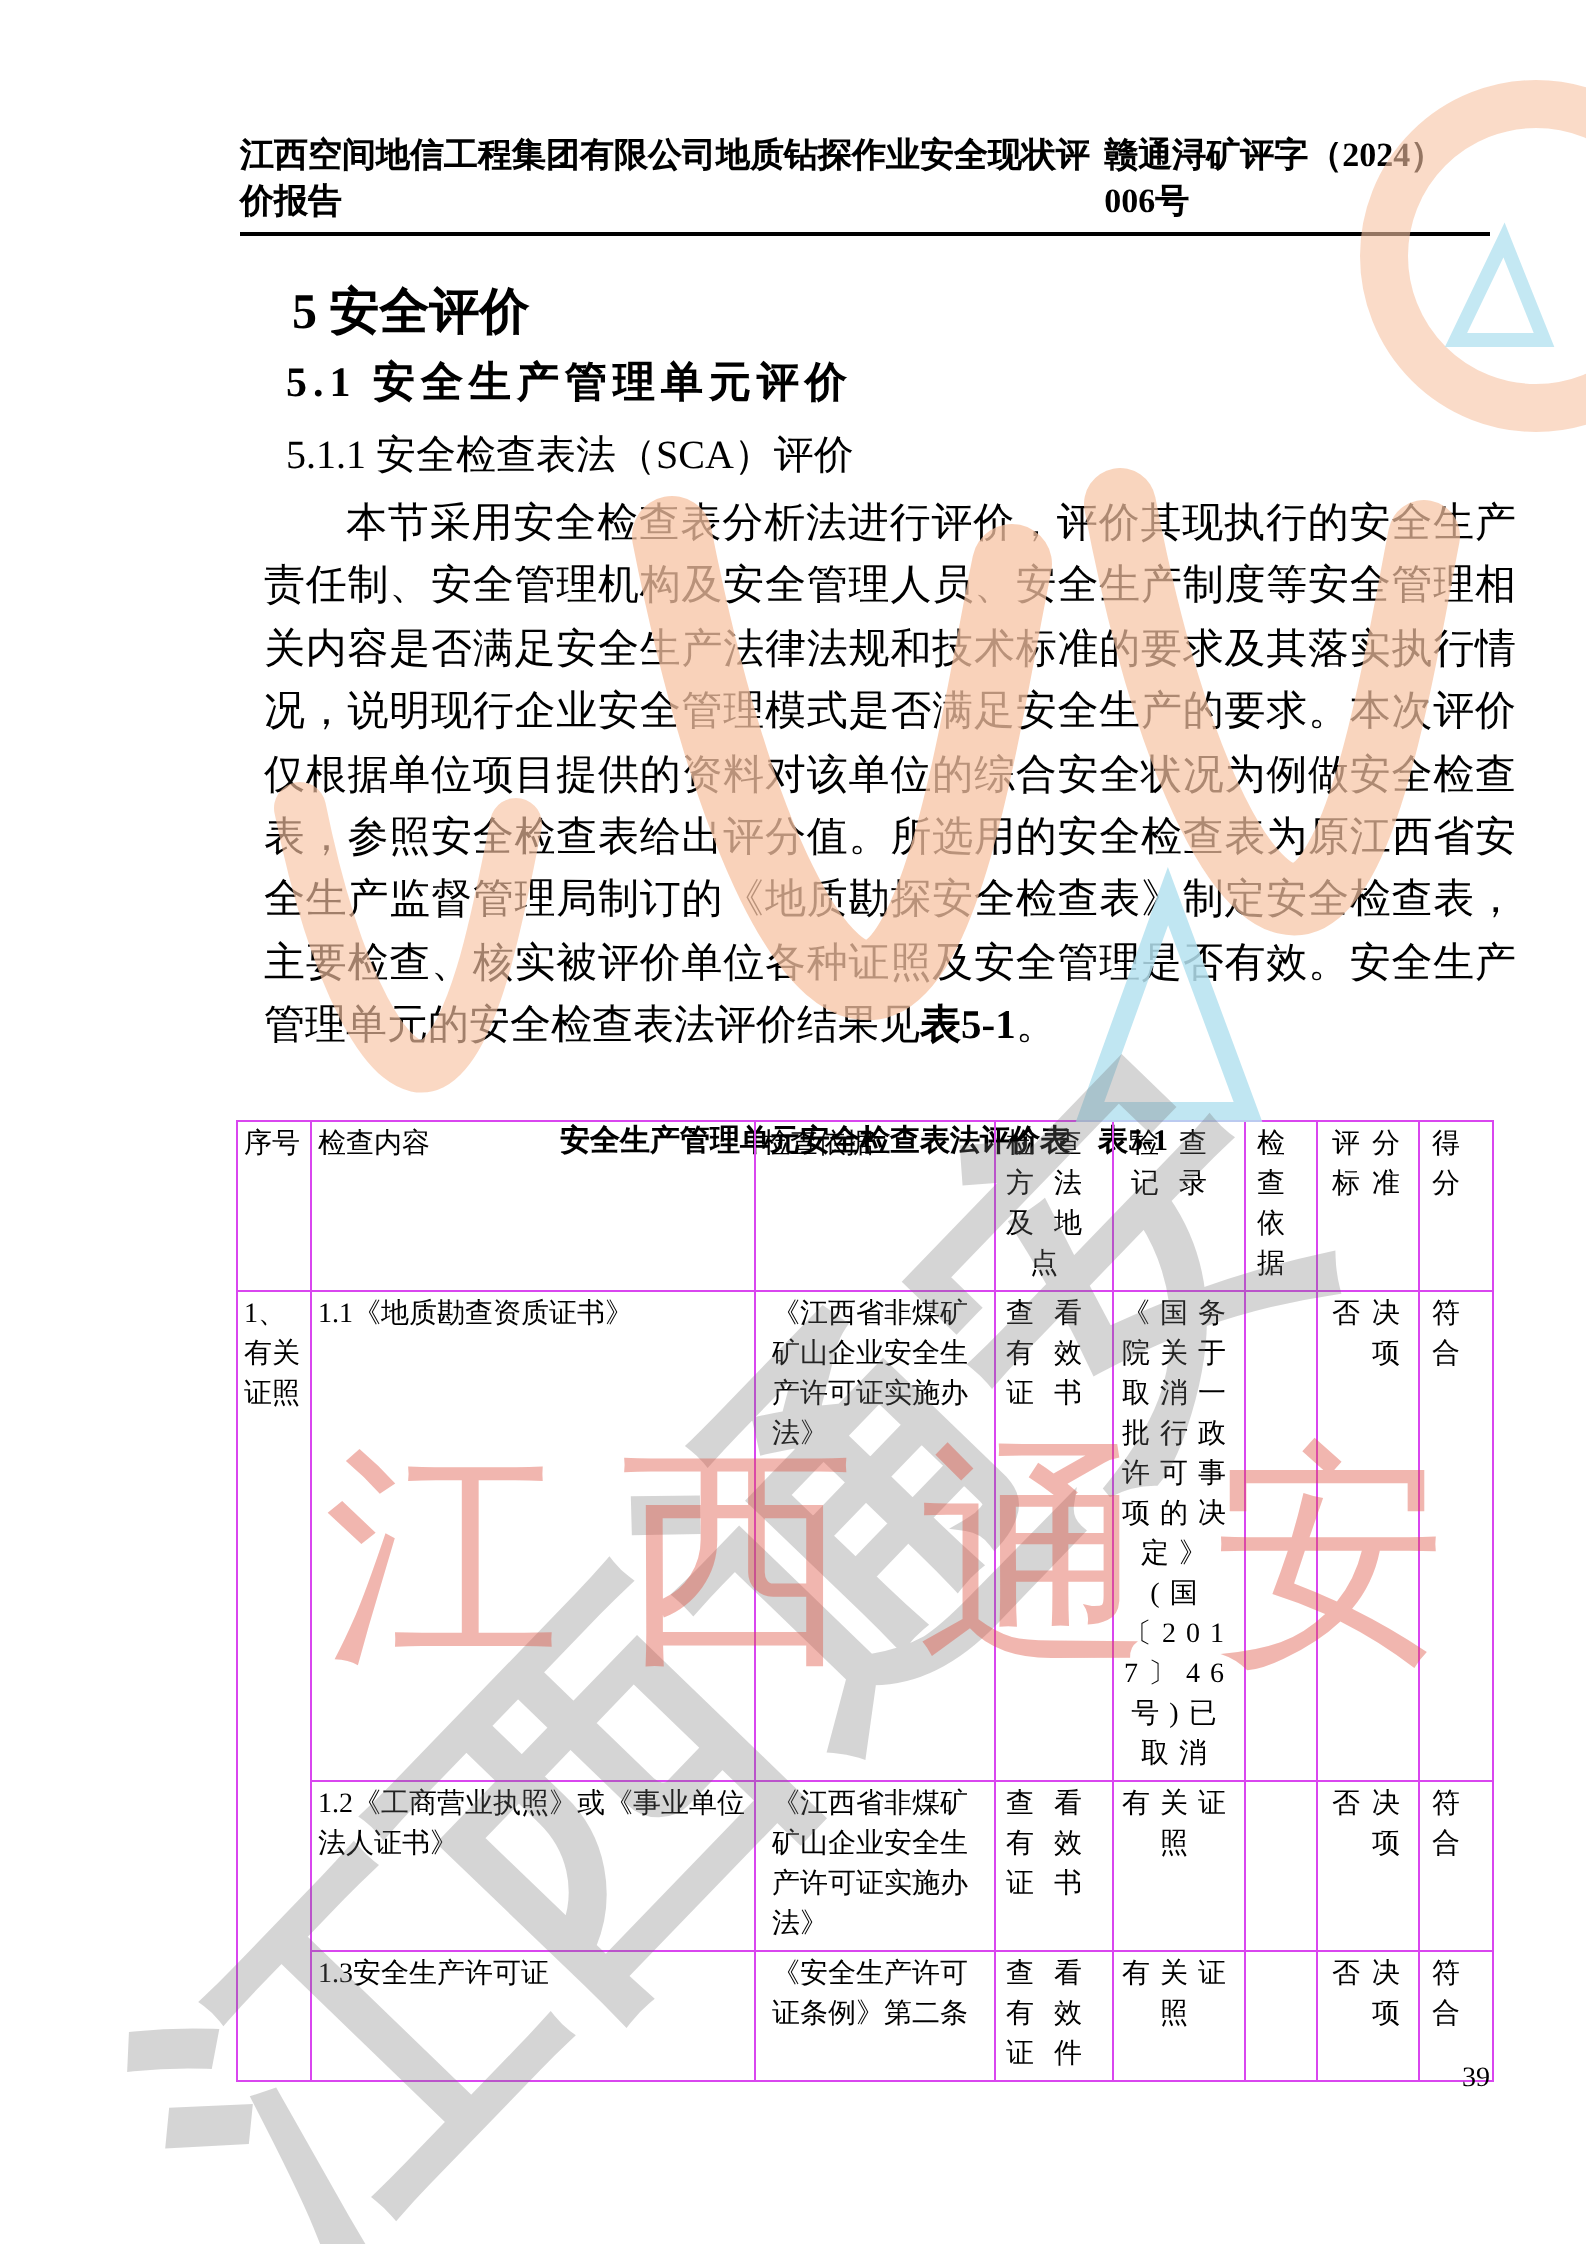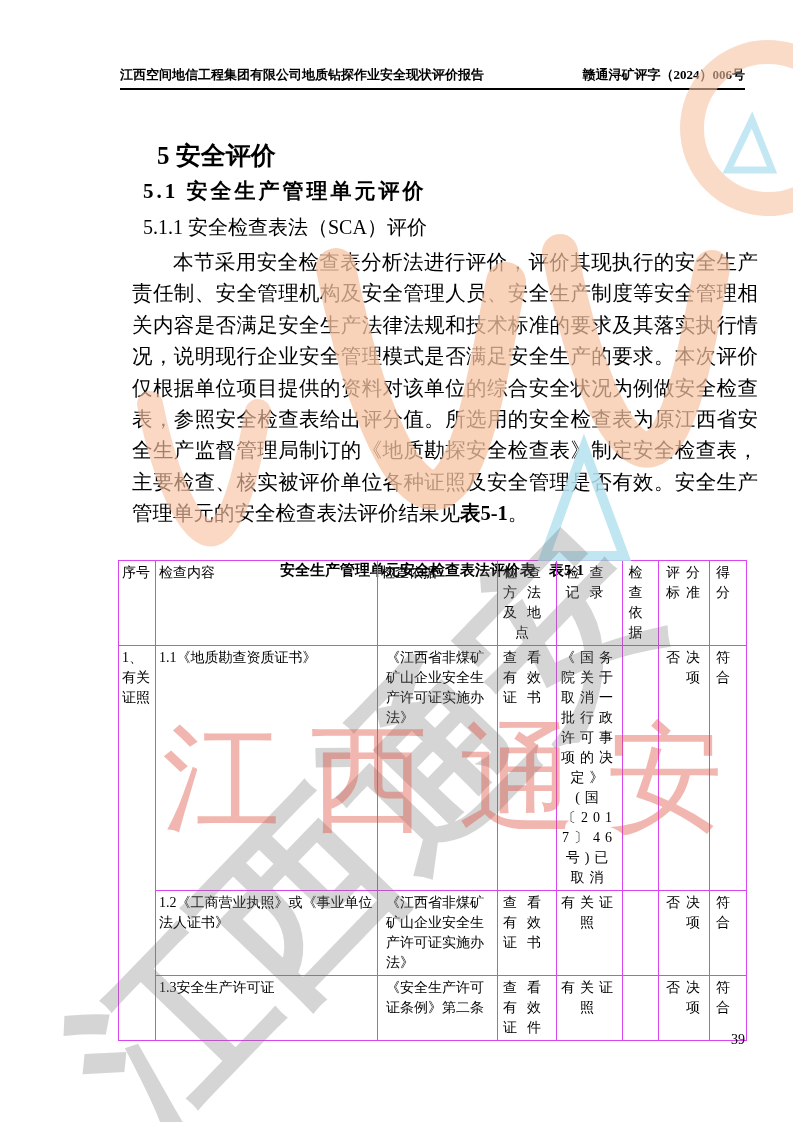--- a/index.html
+++ b/index.html
@@ -8,25 +8,25 @@
     position: relative;
     background: #ffffff;
     font-family: "Liberation Serif", "DejaVu Serif", serif;
     color: #000;
     overflow: hidden;
   }
   
   .pagehead {
     position: absolute; left: 120px; top: 66px; width: 625px;
     display: flex; justify-content: space-between; align-items: flex-end;
-    font-size: 13px; font-weight: bold;
+    font-size: 17px; font-weight: bold;
     border-bottom: 2px solid #000; padding-bottom: 4px;
   }
   
-  .h1 { position: absolute; left: 157px; top: 139px; font-size: 25px; font-weight: bold; }
+  .h1 { position: absolute; left: 146px; top: 139px; font-size: 25px; font-weight: bold; }
   .h2 { position: absolute; left: 143px; top: 177px; font-size: 21px; font-weight: bold; letter-spacing: 3px; }
   .h3 { position: absolute; left: 143px; top: 214px; font-size: 20px; font-weight: normal; }
   
   .para {
     position: absolute; left: 132px; top: 247px; width: 626px;
     font-size: 20.5px; line-height: 31.4px; text-align: justify;
     text-indent: 2em;
   }
   .para .b { font-weight: bold; }
   

